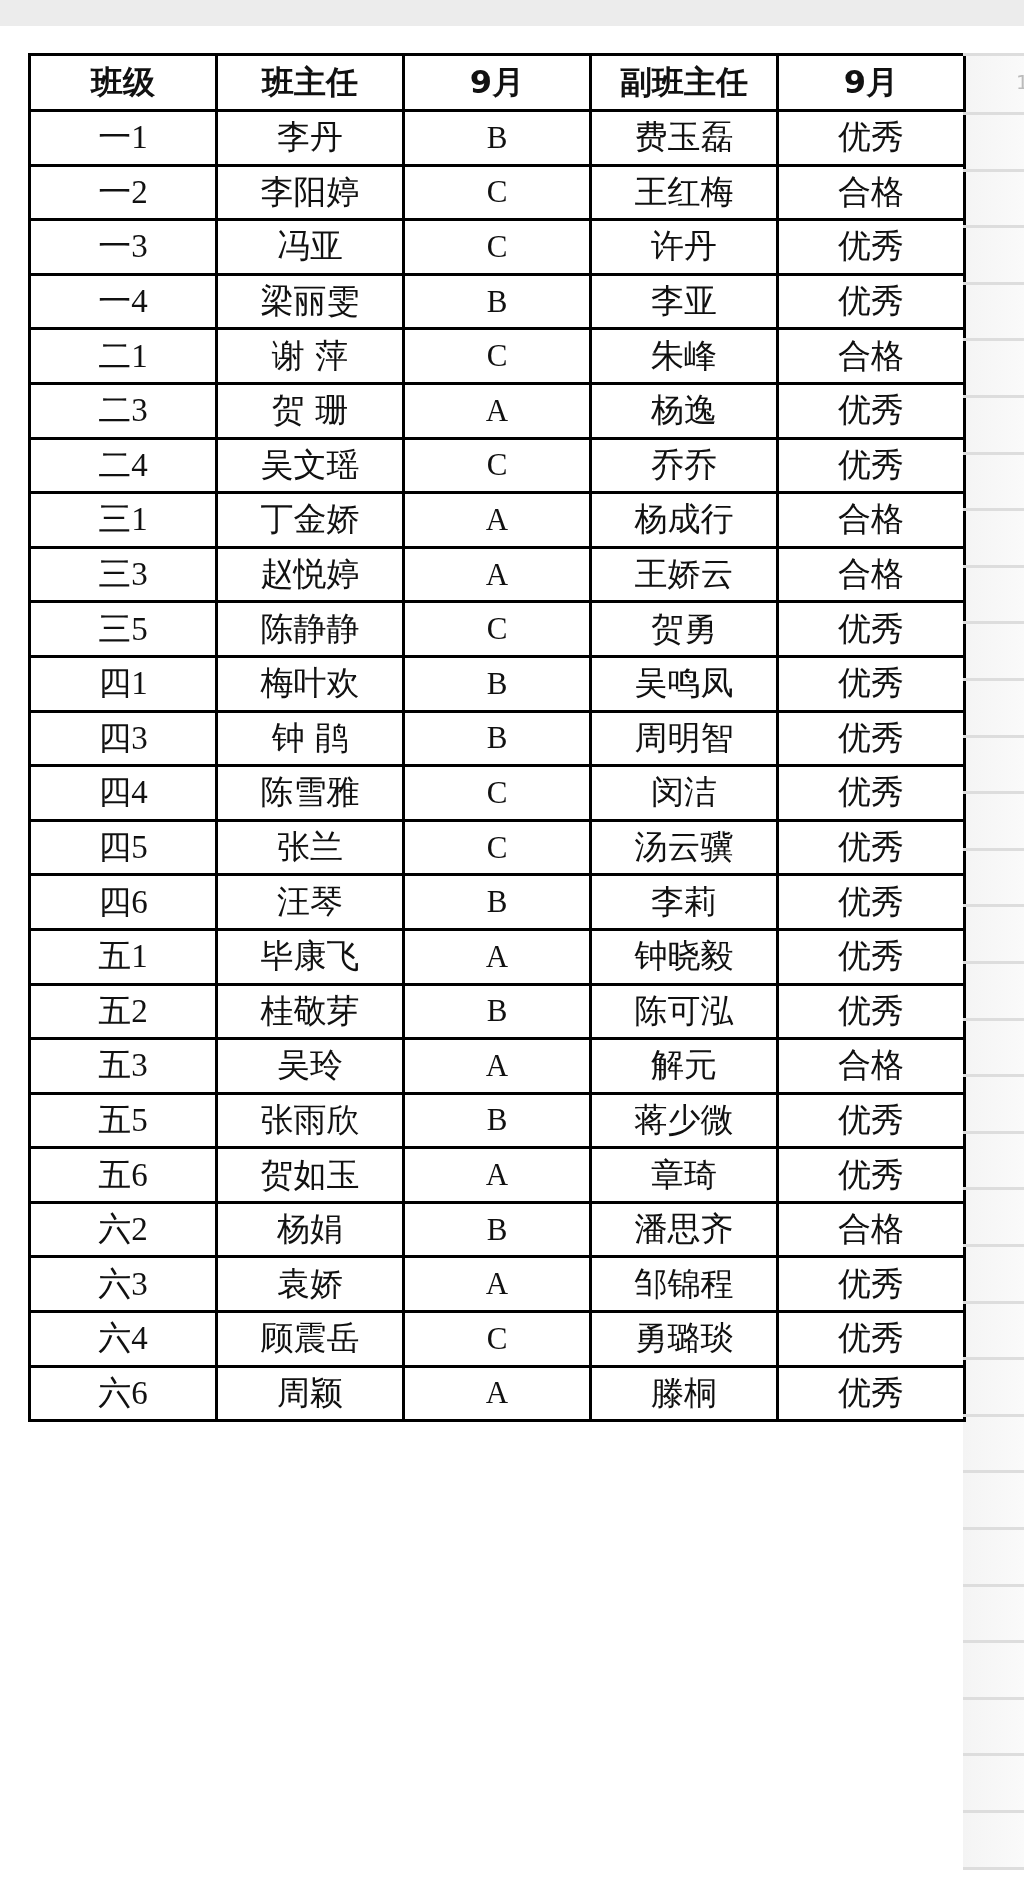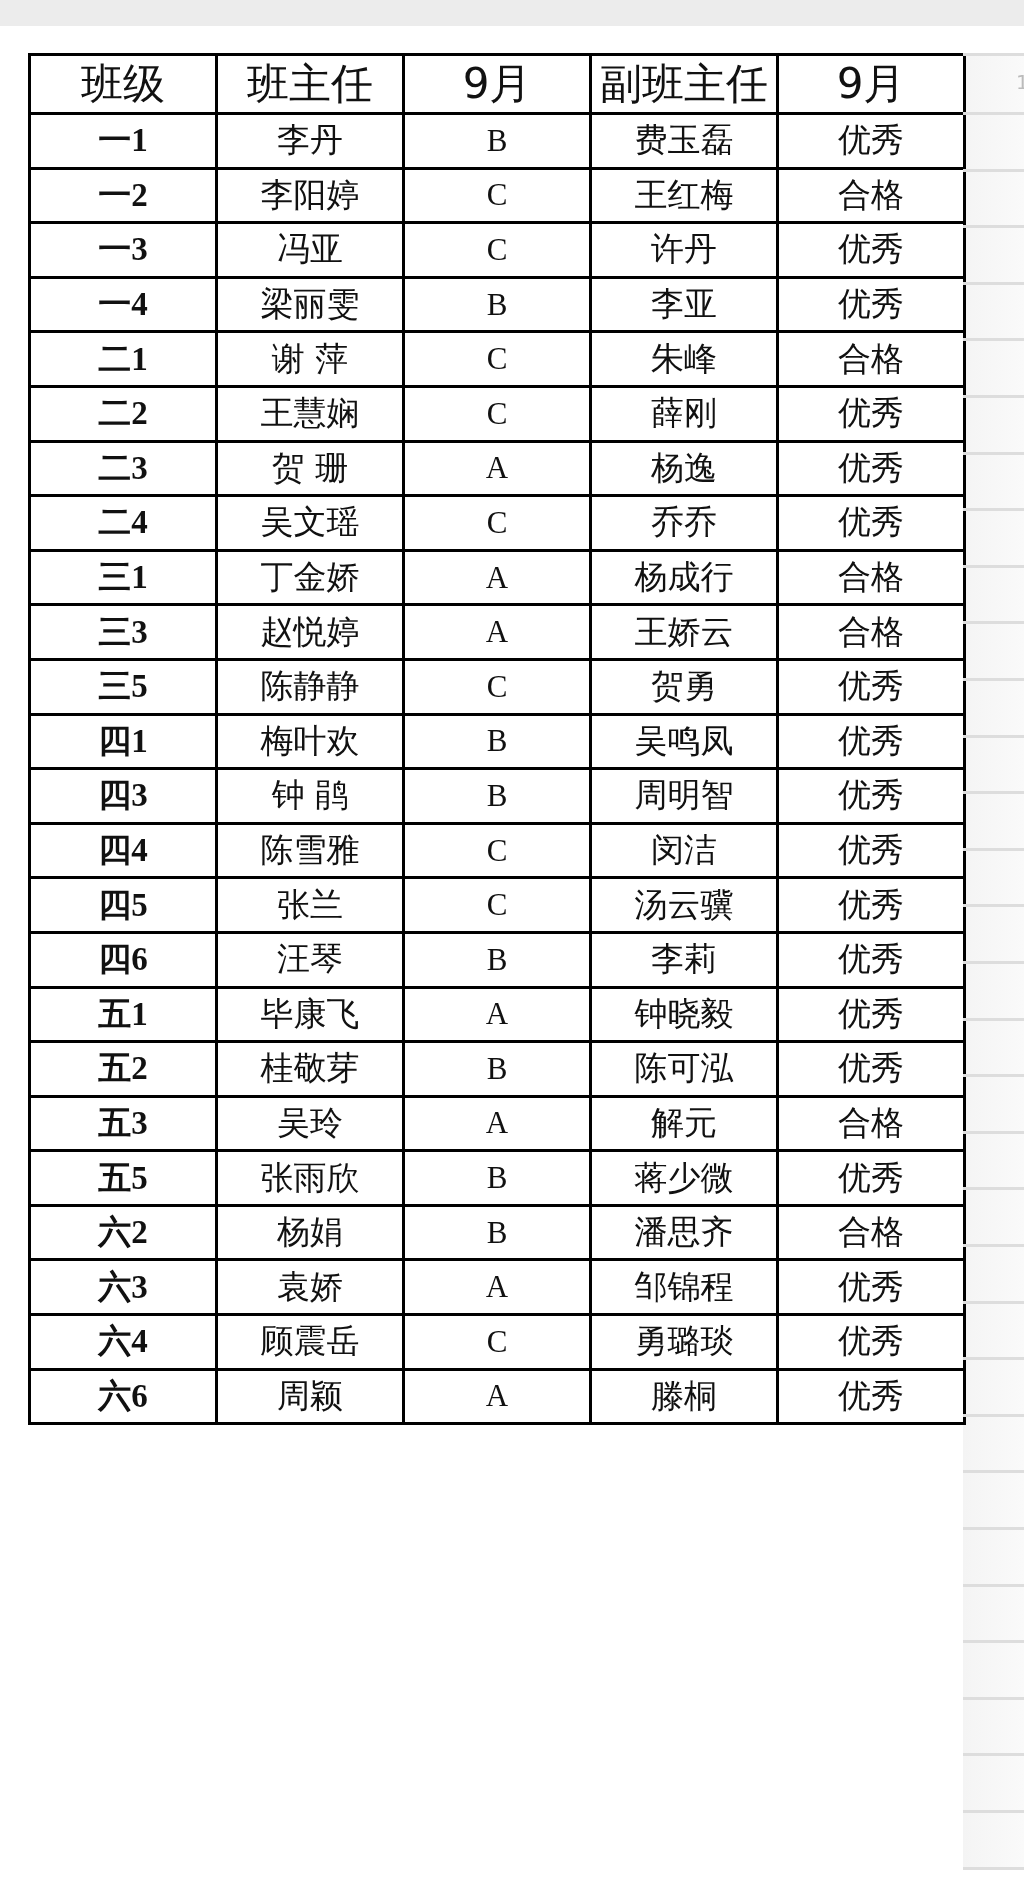--- a/index.html
+++ b/index.html
@@ -26,32 +26,32 @@
     border-collapse: collapse; table-layout: fixed;
     width: 935px;
   }
   table.sheet col { width: 187px; }
   table.sheet th, table.sheet td {
     border: 3px solid #000000;
     text-align: center; vertical-align: middle;
     padding: 0; color: #111111;
   }
   table.sheet th {
-    height: 53px; font-size: 42px; font-weight: normal;
+    height: 53px; font-size: 32px; font-weight: bold;
     font-family: "DejaVu Sans", sans-serif; letter-spacing: 0px;
   }
   table.sheet td {
     height: 51.6px; font-size: 33px;
     font-family: "DejaVu Sans", sans-serif;
   }
   table.sheet td.grade {
     font-family: "Liberation Serif", "DejaVu Serif", serif; font-size: 31px;
   }
   table.sheet td.cls {
-    font-family: "Liberation Serif", "DejaVu Serif", serif; font-size: 33px; font-weight: bold;
+    font-family: "Liberation Serif", "DejaVu Serif", serif; font-size: 33px;
   }
 </style>
 </head>
 <body>
 
 <div class="topbar"></div>
 <div class="ghost-col"></div>
 <div class="ghost-glyph">1</div>
 
 <table class="sheet">
@@ -101,27 +101,20 @@
         <td>优秀</td>
       </tr>
       <tr>
         <td class="cls">二1</td>
         <td>谢 萍</td>
         <td class="grade">C</td>
         <td>朱峰</td>
         <td>合格</td>
       </tr>
       <tr>
-        <td class="cls">二2</td>
-        <td>王慧娴</td>
-        <td class="grade">C</td>
-        <td>薛刚</td>
-        <td>优秀</td>
-      </tr>
-      <tr>
         <td class="cls">二3</td>
         <td>贺 珊</td>
         <td class="grade">A</td>
         <td>杨逸</td>
         <td>优秀</td>
       </tr>
       <tr>
         <td class="cls">二4</td>
         <td>吴文瑶</td>
         <td class="grade">C</td>
@@ -203,20 +196,27 @@
         <td>吴玲</td>
         <td class="grade">A</td>
         <td>解元</td>
         <td>合格</td>
       </tr>
       <tr>
         <td class="cls">五5</td>
         <td>张雨欣</td>
         <td class="grade">B</td>
         <td>蒋少微</td>
+        <td>优秀</td>
+      </tr>
+      <tr>
+        <td class="cls">五6</td>
+        <td>贺如玉</td>
+        <td class="grade">A</td>
+        <td>章琦</td>
         <td>优秀</td>
       </tr>
       <tr>
         <td class="cls">六2</td>
         <td>杨娟</td>
         <td class="grade">B</td>
         <td>潘思齐</td>
         <td>合格</td>
       </tr>
       <tr>

